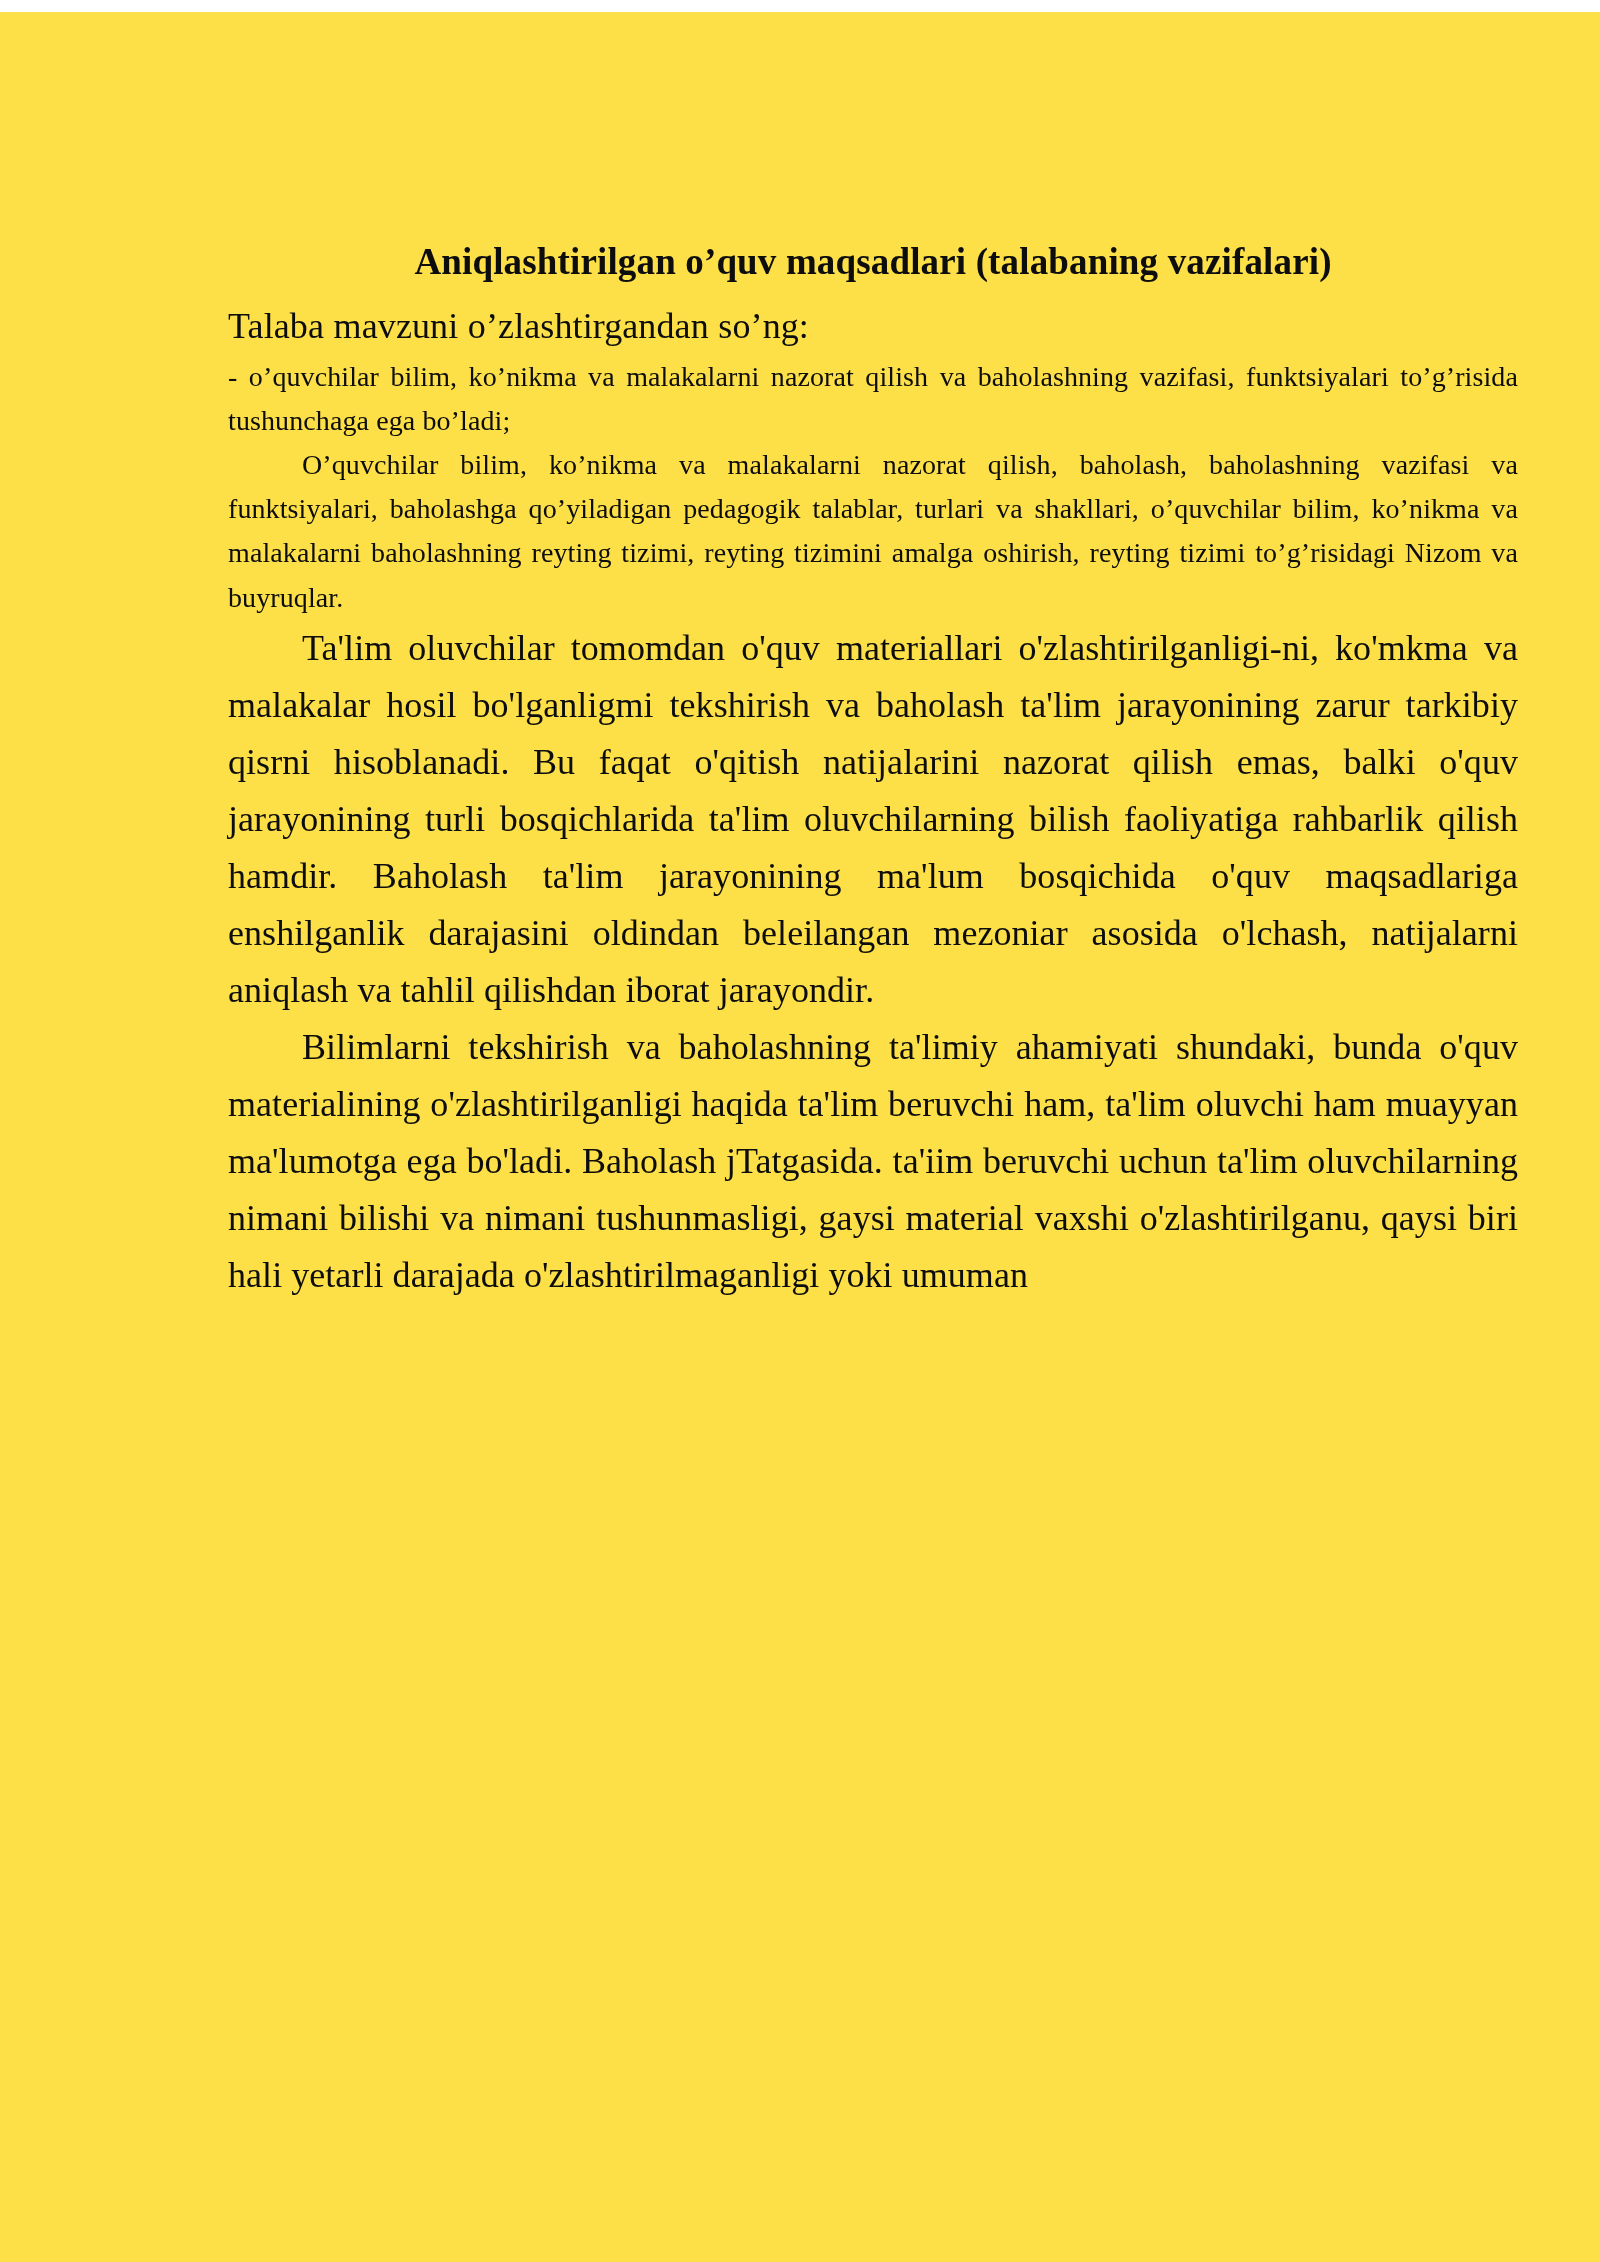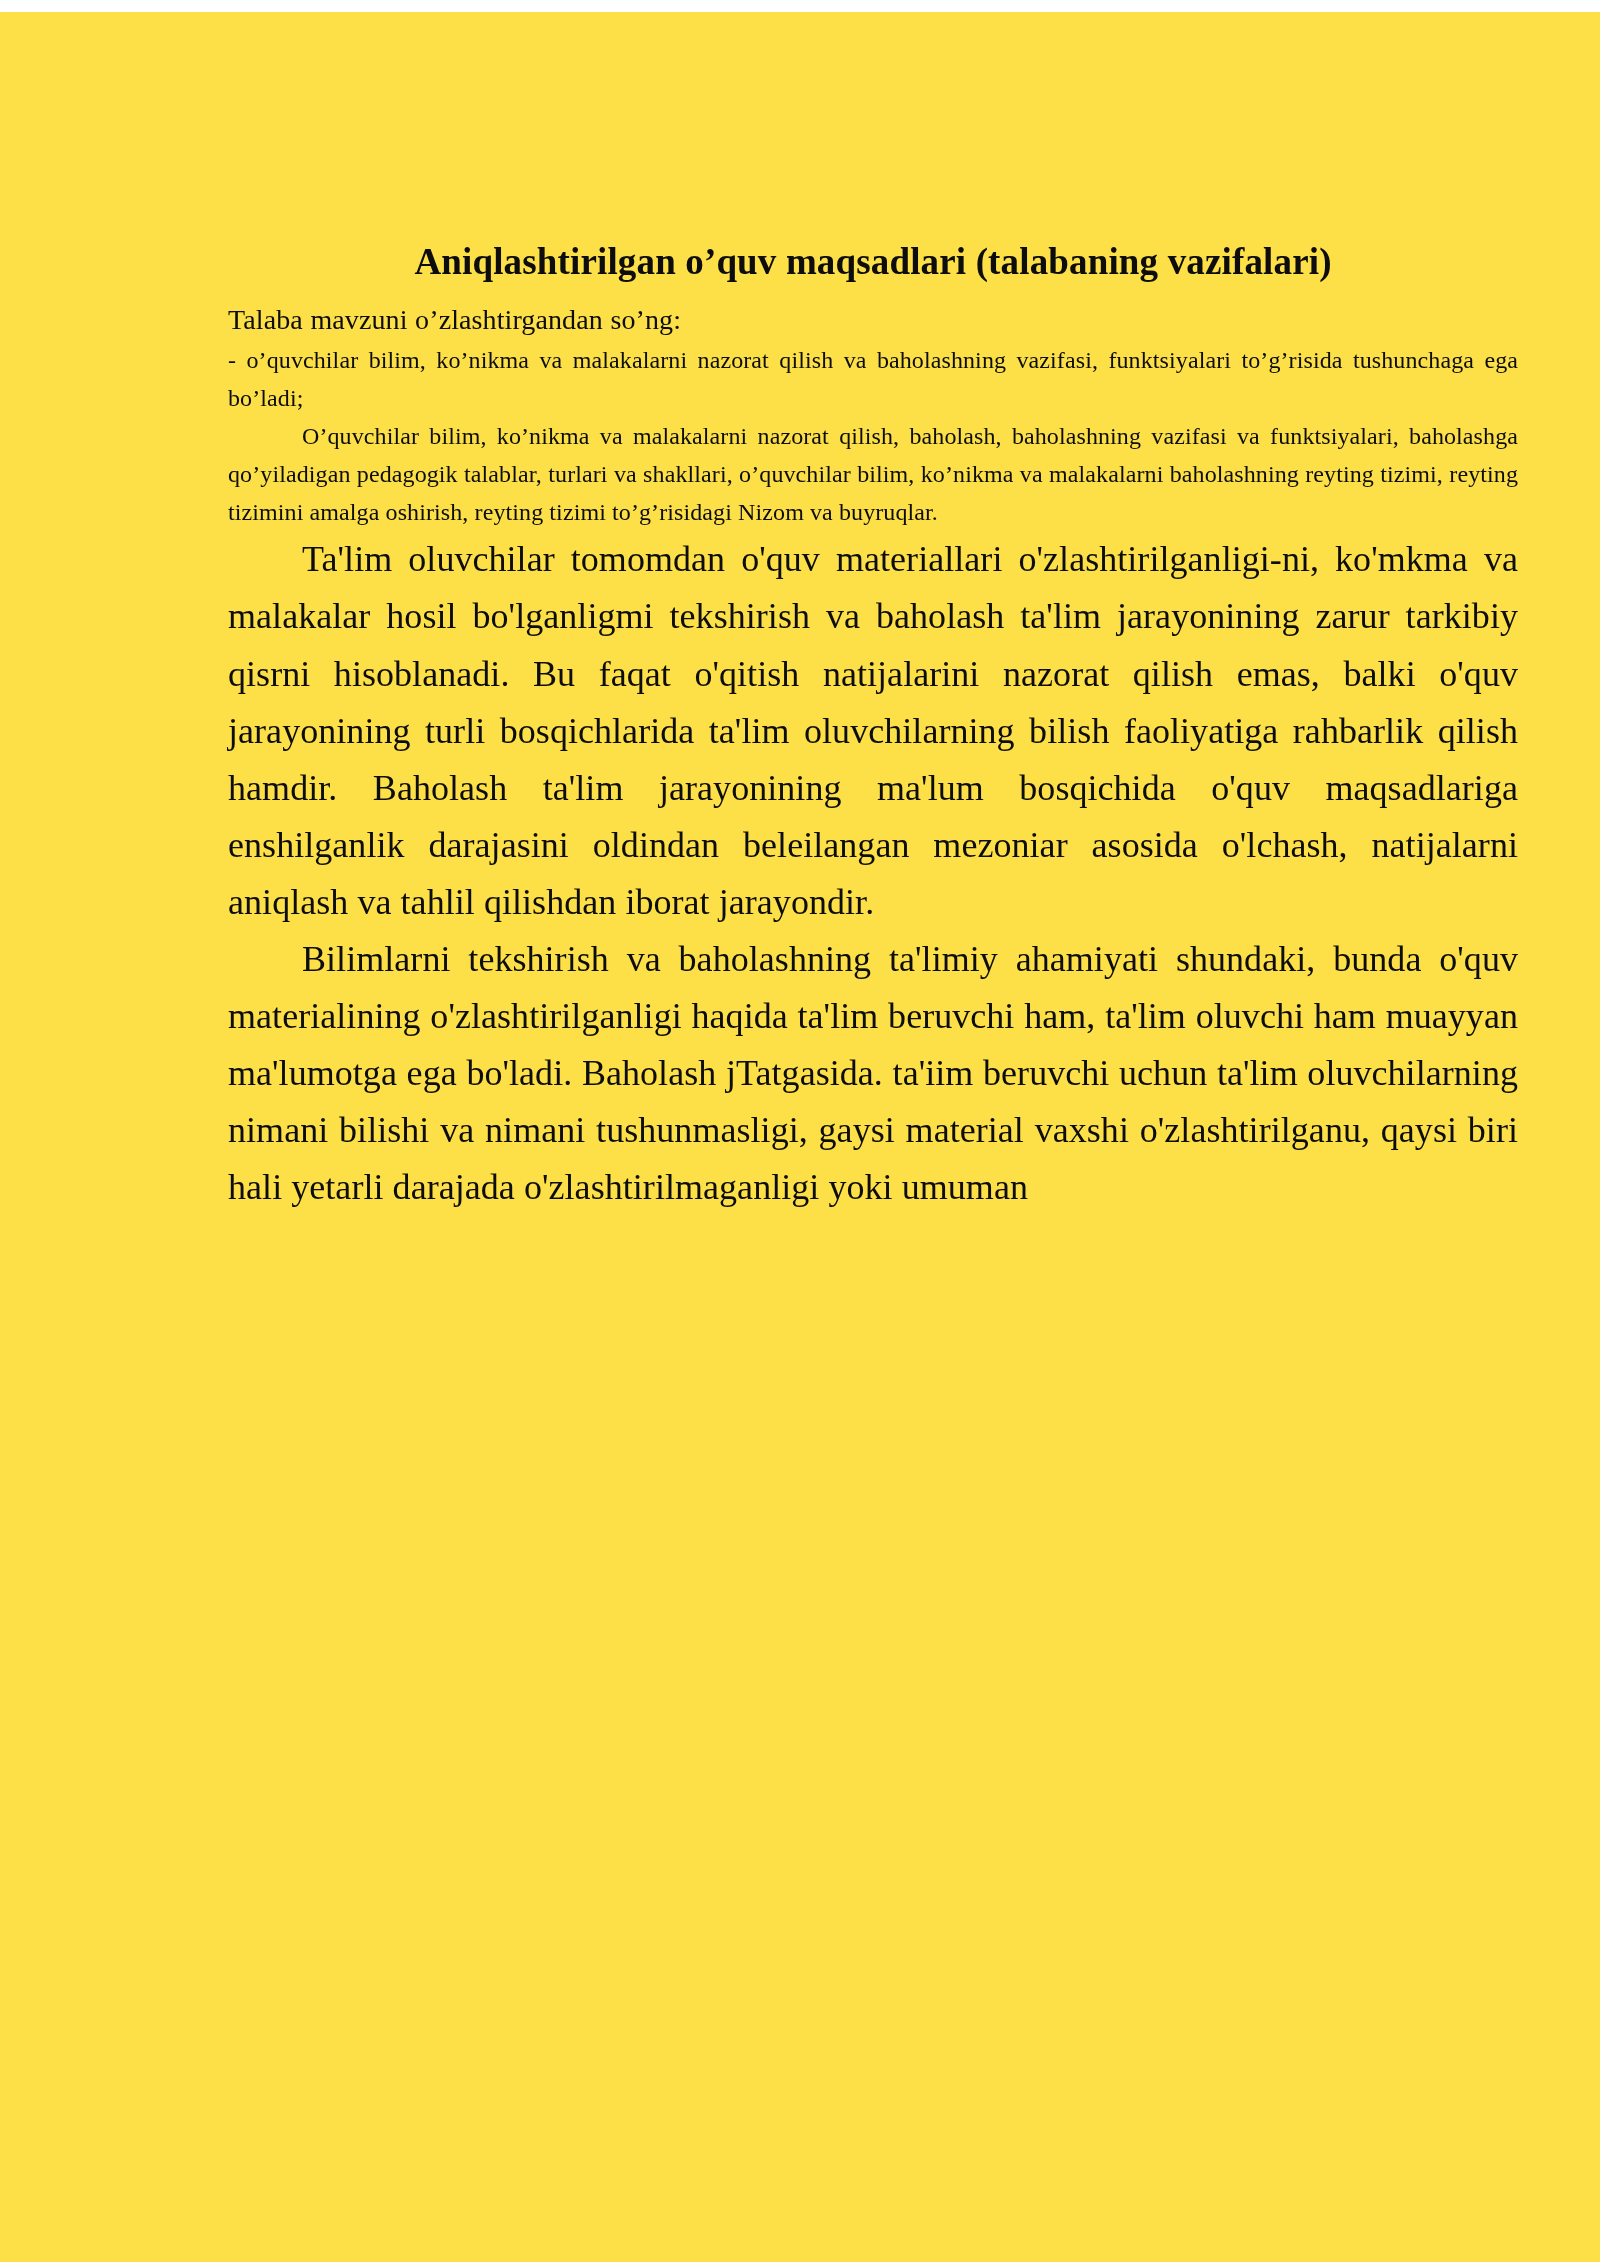--- a/index.html
+++ b/index.html
@@ -36,29 +36,29 @@
   }
   .doc-subhead {
     font-size: 37px;
     font-weight: bold;
     text-align: center;
     line-height: 1.18;
     margin: 14px 0 12px 0;
     letter-spacing: 0.15px;
   }
   p.body-line {
-    font-size: 28px;
+    font-size: 36px;
     line-height: 1.58;
     margin: 0;
     text-align: left;
     letter-spacing: 0.1px;
     word-spacing: 0.5px;
   }
   p.body-just {
-    font-size: 24px;
+    font-size: 28px;
     line-height: 1.58;
     margin: 0;
     text-align: justify;
     text-justify: inter-word;
     letter-spacing: 0.1px;
   }
   p.indented {
     text-indent: 74px;
   }
   

